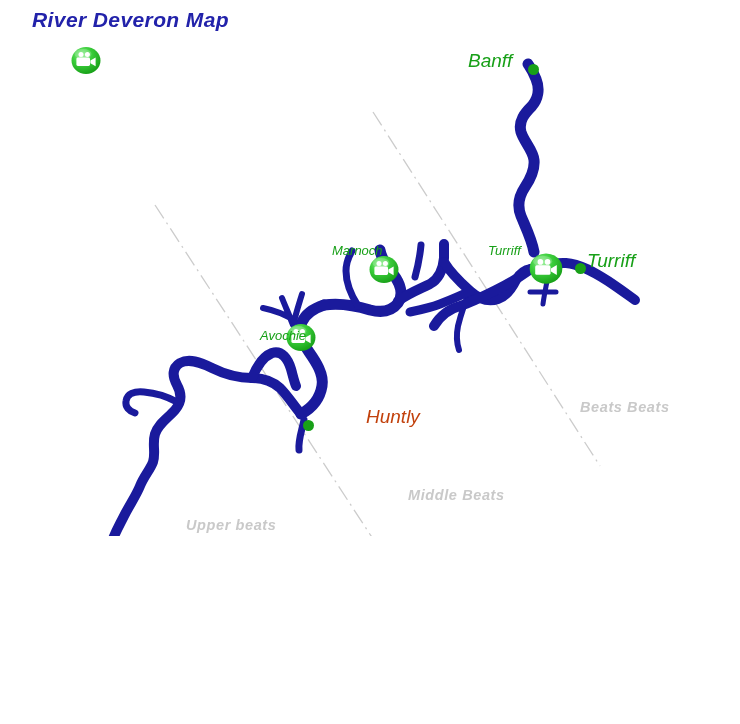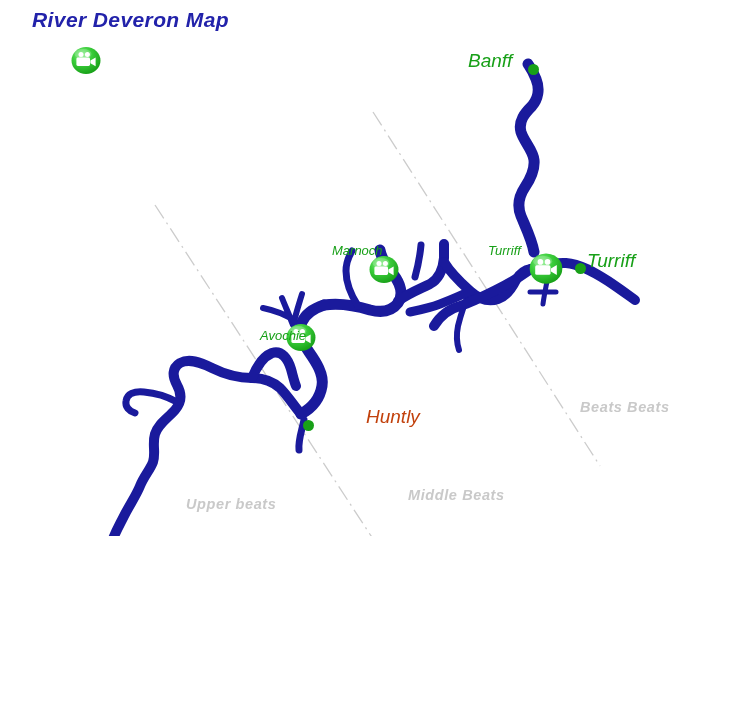--- a/index.html
+++ b/index.html
@@ -264,17 +264,17 @@
 
   <div class="town-dot" style="left: 528px; top: 64px; background: rgb(24, 160, 24);"></div>
   <div class="place-label major" style="left: 468px; top: 50px; color: rgb(24, 160, 24);">Banff</div>
 
   <div class="town-dot" style="left: 575px; top: 263px; background: rgb(24, 160, 24);"></div>
   <div class="place-label major" style="left: 587px; top: 250px; color: rgb(24, 160, 24);">Turriff</div>
 
   <div class="town-dot" style="left: 303px; top: 420px; background: rgb(24, 160, 24);"></div>
   <div class="place-label major" style="left: 322px; top: 406px; color: #c2410c; margin-left: 44px;">Huntly</div>
 
-  <div class="beat-label" style="left: 186px; top: 496px; color: rgb(201, 201, 201);">Upper beats</div>
+  <div class="beat-label" style="left: 186px; top: 517px; color: rgb(201, 201, 201);">Upper beats</div>
   <div class="beat-label" style="left: 408px; top: 455px; color: rgb(201, 201, 201); margin-top: 32px;">Middle Beats</div>
   <div class="beat-label" style="left: 580px; top: 399px; color: rgb(201, 201, 201);">Beats Beats</div>
 
 </div>
 
 </body></html>

